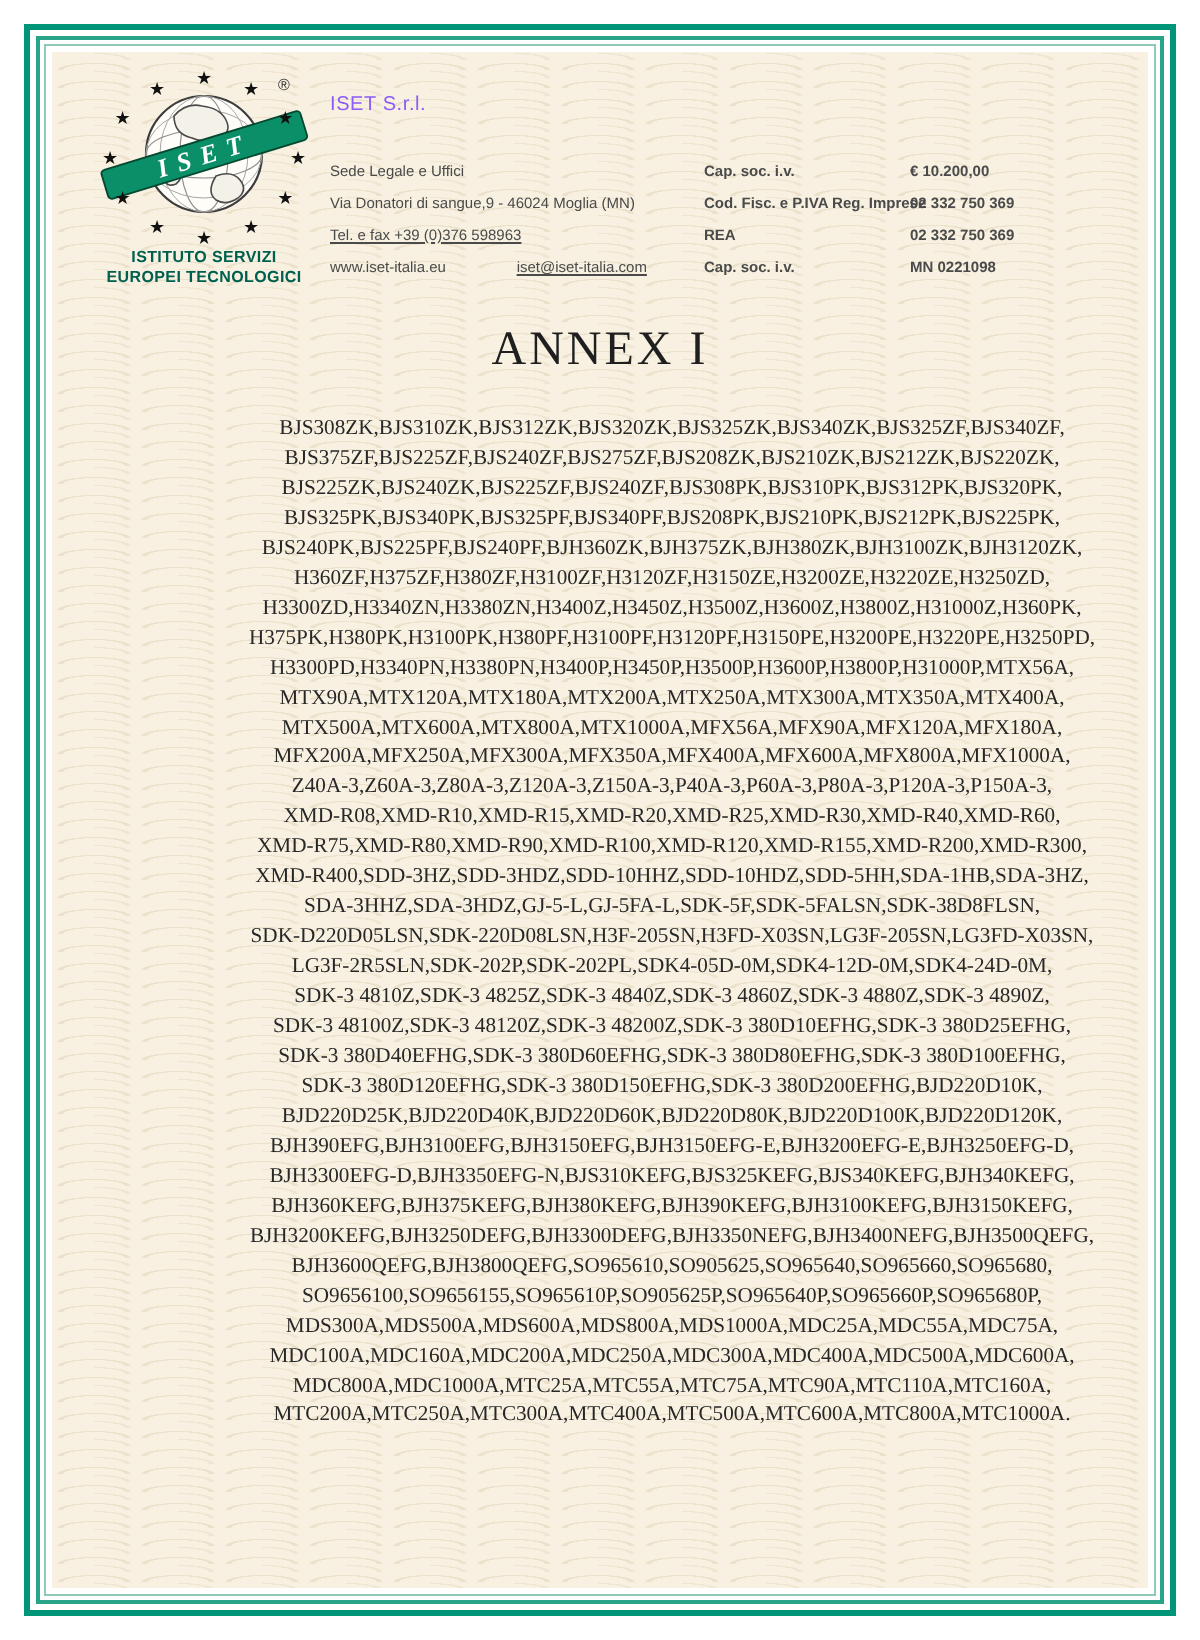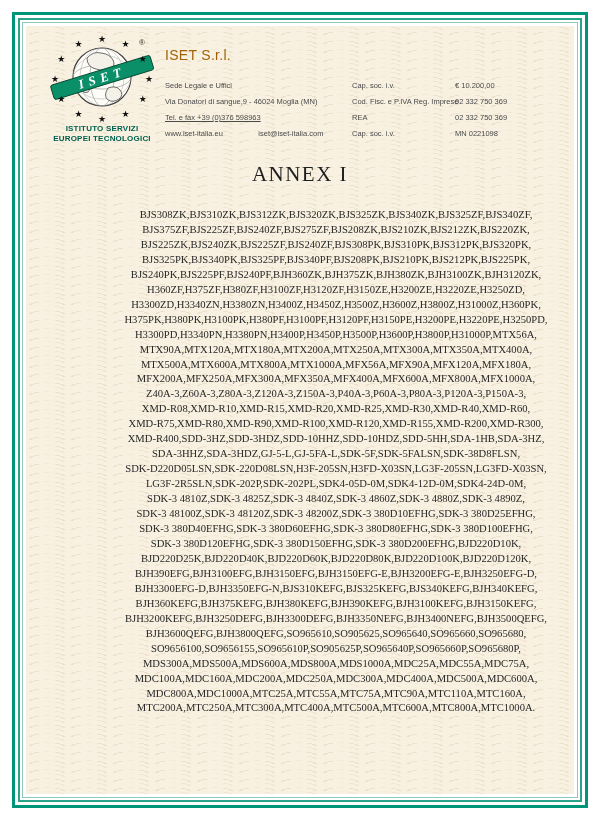--- a/index.html
+++ b/index.html
@@ -21,33 +21,33 @@
       radial-gradient(ellipse 26px 5px at 0% 100%, rgba(208,188,150,0) 58%, rgba(208,188,150,.22) 60%, rgba(208,188,150,.22) 68%, rgba(208,188,150,0) 72%);
     background-size:42px 9px, 42px 9px;
     background-position:0 0, 21px 4px;
   }
 
   
   .logo-block{position:absolute;left:36px;top:32px;width:132px;text-align:center;}
   .logo-svg{display:block;margin:0 auto;}
   .logo-caption{margin-top:2px;color:#00604e;font-weight:bold;font-size:8px;line-height:10px;letter-spacing:.2px;}
 
-  .company-name{position:absolute;left:165px;top:47px;font-size:14px;color:#a16207;letter-spacing:.3px;}
+  .company-name{position:absolute;left:165px;top:47px;font-size:10px;color:#8b5cf6;letter-spacing:.3px;}
   .addr{position:absolute;left:165px;width:185px;font-size:7.5px;color:#4a4a4a;line-height:9px;}
   .addr-1{top:81px;}.addr-2{top:97px;}.addr-3{top:113px;text-decoration:underline;}.addr-4{top:129px;}
-  .email-link{color:#4a4a4a;padding-left:27px;}
+  .email-link{color:#4a4a4a;text-decoration:underline;padding-left:27px;}
 
-  .registry{position:absolute;left:352px;top:81px;width:210px;}
+  .registry{position:absolute;left:352px;top:81px;width:210px;font-weight:bold;}
   .reg-row{position:relative;height:16px;font-size:7.5px;color:#4a4a4a;}
   .reg-label{position:absolute;left:0;top:0;}
   .reg-value{position:absolute;left:103px;top:0;}
 
   
   .annex-title{position:absolute;left:0;top:162px;width:100%;text-align:center;
-    font-family:"Liberation Serif",serif;font-size:21px;letter-spacing:1.5px;color:#1f1f1f;}
+    font-family:"Liberation Serif",serif;font-size:24px;letter-spacing:1.5px;color:#1f1f1f;}
   .code-list{position:absolute;left:0;top:208px;width:100%;text-align:center;padding-left:36px;}
   .code-line{font-family:"Liberation Serif",serif;font-size:10.6px;line-height:14.95px;
     color:#272727;white-space:nowrap;}
 </style>
 </head>
 <body>
 
 <div class="page">
 
   <div class="paper"></div>

